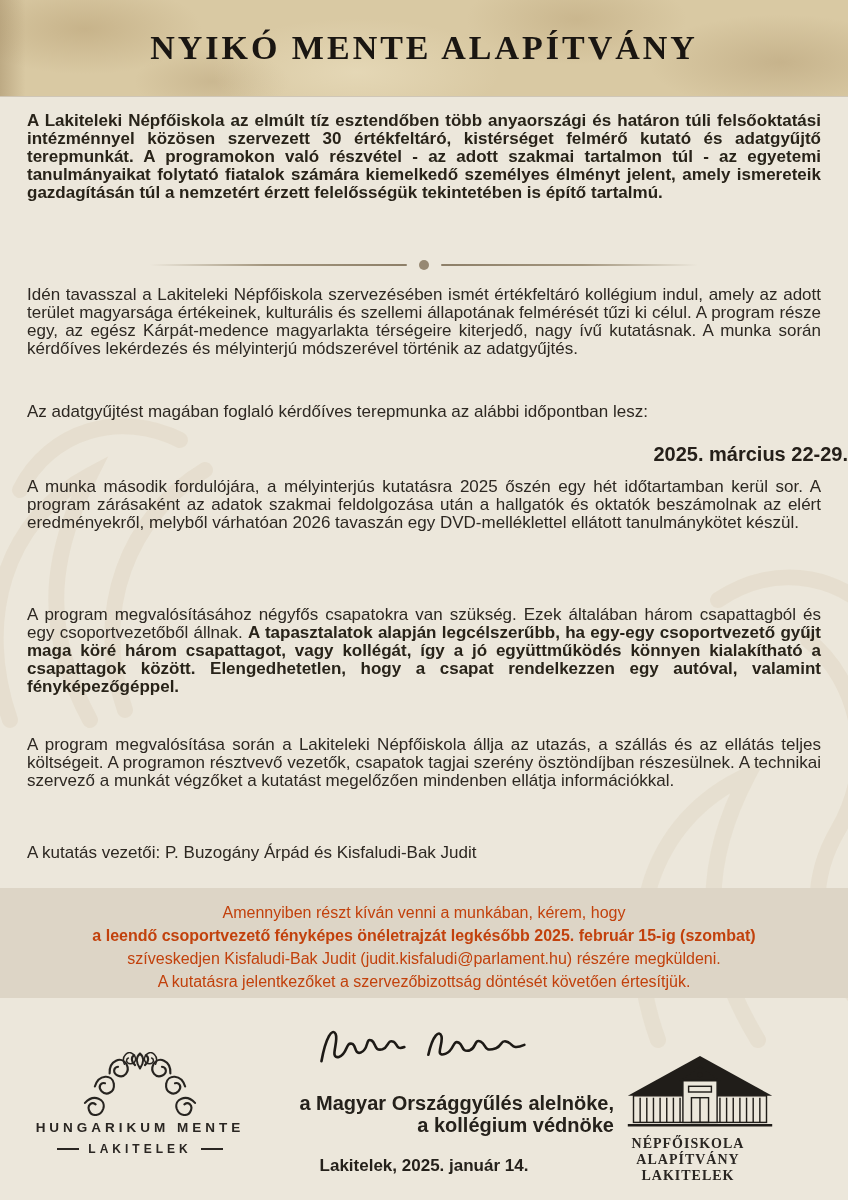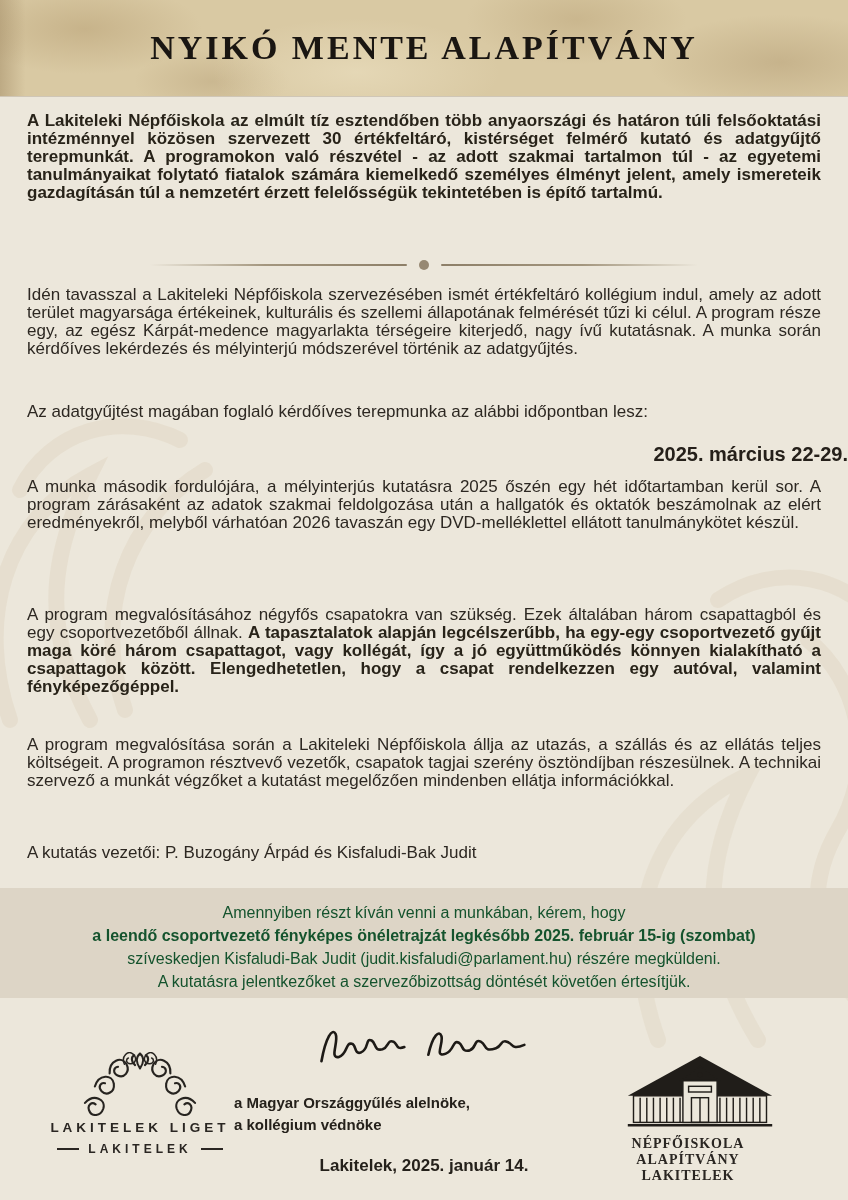--- a/index.html
+++ b/index.html
@@ -47,27 +47,27 @@
   .date-heading{
     position:absolute;top:443px;left:0;width:848px;margin:0;
     text-align:right;font-size:20px;font-weight:700;color:#25201a;
   }
   
   .notice-band{
     position:absolute;top:888px;left:0;width:848px;height:110px;
     background:#ddd5c6;
     text-align:center;box-sizing:border-box;padding-top:13px;
   }
-  .notice-band p{margin:0;font-size:16px;line-height:23px;color:#14532d;}
+  .notice-band p{margin:0;font-size:16px;line-height:23px;color:#c2410c;}
   
   .sig-svg{position:absolute;top:1022px;left:314px;width:220px;height:48px;}
   .sig-name{position:absolute;top:1070px;left:274px;width:300px;margin:0;text-align:center;
     font-weight:700;font-size:16.5px;color:#25211b;}
-  .sig-role{position:absolute;left:234px;width:380px;margin:0;text-align:left;
-    font-weight:700;font-size:15px;line-height:22px;color:#25211b;}
+  .sig-role{position:absolute;left:234px;width:380px;margin:0;text-align:right;
+    font-weight:700;font-size:20px;line-height:22px;color:#25211b;}
   .role1{top:1092px;} .role2{top:1114px;}
   .date-line{position:absolute;top:1156px;left:0;width:848px;margin:0;text-align:center;
     font-weight:700;font-size:17px;color:#25211b;}
   .ornament-svg{position:absolute;top:1052px;left:70px;width:140px;height:64px;}
   .left-logo-line1{position:absolute;top:1120px;left:10px;width:260px;margin:0;text-align:center;
     font-weight:700;font-size:13.5px;letter-spacing:4px;color:#2a2622;}
   .left-logo-line2{position:absolute;top:1142px;left:10px;width:260px;display:flex;
     align-items:center;justify-content:center;}
   .left-logo-line2 span.txt{font-weight:700;font-size:12px;letter-spacing:4px;color:#2a2622;}
   .dash{width:22px;height:2px;background:#2a2622;margin:0 9px;}
@@ -144,21 +144,21 @@
         <use href="#curl" transform="translate(8,62) rotate(8)"></use>
         <use href="#curl" transform="translate(20,42) rotate(-18)"></use>
         <use href="#curl" transform="translate(38,26) rotate(-38)"></use>
         <use href="#curl" transform="translate(56,15) rotate(-58) scale(0.7)"></use>
       </g>
       <path d="M75,20 C70,13 70,6 75,2 C80,6 80,13 75,20"></path>
       <path d="M69,16 C64,12 64,6 68,4"></path>
       <path d="M81,16 C86,12 86,6 82,4"></path>
     </g>
   </svg>
-  <p class="left-logo-line1">LAKITELEK LIGET</p>
+  <p class="left-logo-line1">HUNGARIKUM MENTE</p>
   <div class="left-logo-line2">
     <span class="dash"></span>
     <span class="txt">LAKITELEK</span>
     <span class="dash"></span>
   </div>
 
   <svg class="sig-svg" viewBox="0 0 200 44">
     <g fill="none" stroke="#1d1a16" stroke-width="2.4" stroke-linecap="round">
       <path d="M6,36 C10,14 16,5 19,11 C22,18 13,34 22,32 C30,30 28,18 34,20 C38,21 36,30 42,28 C50,25 46,14 52,17 C56,19 54,27 62,25 C68,23 66,16 72,18 C76,20 74,26 82,23"></path>
       <path d="M104,30 C108,12 114,7 116,13 C118,20 109,33 120,29 C128,26 126,16 132,19 C136,21 134,28 142,26 C148,24 146,15 152,18 C158,21 154,28 166,24 C172,22 170,16 176,18 C182,20 180,26 192,21"></path>

